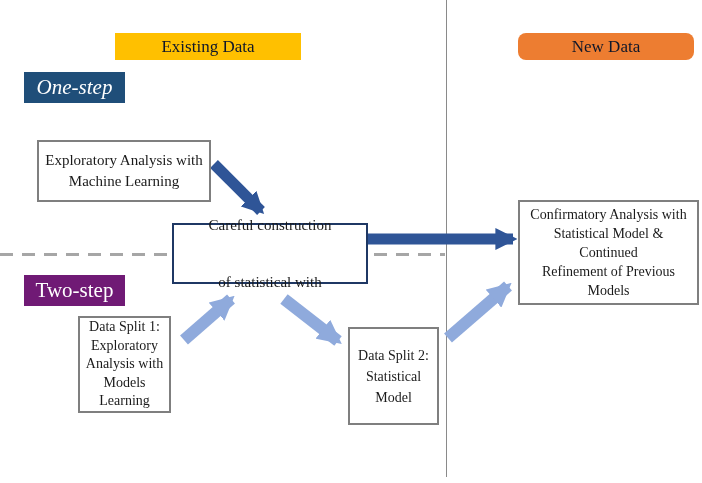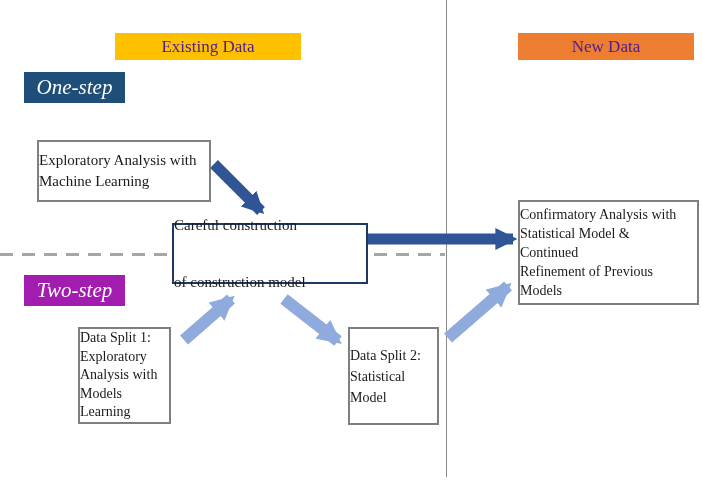--- a/index.html
+++ b/index.html
@@ -9,42 +9,42 @@
   }
   
   .vline{position:absolute;left:446px;top:0;width:1px;height:477px;background:#8a8a8a;}
   .dashline{
     position:absolute;left:0;top:253px;width:445px;height:3px;
     background:repeating-linear-gradient(90deg,#a6a6a6 0 13px,transparent 13px 22px);
   }
   
   .banner{
     position:absolute;height:27px;line-height:27px;text-align:center;
-    color:#4c1d95;font-size:17px;
+    color:#0f172a;font-size:17px;
   }
   .banner.existing{left:115px;top:33px;width:186px;background:#FFC000;}
-  .banner.newdata{left:518px;top:33px;width:176px;background:#ED7D31;}
+  .banner.newdata{left:518px;top:33px;width:176px;background:#ED7D31;border-radius:8px;}
   .steptag{
     position:absolute;left:24px;width:101px;height:31px;line-height:31px;
     text-align:center;color:#fff;font-size:21px;
   }
   .steptag.one{top:72px;background:#1F4E79;font-style:italic;}
-  .steptag.two{top:275px;background:#a21caf;font-style:italic;}
+  .steptag.two{top:275px;background:#701a75;}
   
   .arrows{position:absolute;left:0;top:0;width:702px;height:483px;pointer-events:none;}
   
   .box{
     position:absolute;background:#fff;border:2px solid #7F7F7F;
     display:flex;flex-direction:column;justify-content:center;
-    text-align:left;font-size:15px;line-height:21px;box-sizing:border-box;
+    text-align:center;font-size:15px;line-height:21px;box-sizing:border-box;
   }
   .box span{display:block;}
   .box.exploratory{left:37px;top:140px;width:174px;height:62px;}
   .box.careful{left:172px;top:223px;width:196px;height:61px;border-color:#1F3864;gap:36px;}
-  .box.ds1{left:78px;top:327px;width:93px;height:97px;font-size:14px;line-height:18.5px;}
+  .box.ds1{left:78px;top:316px;width:93px;height:97px;font-size:14px;line-height:18.5px;}
   .box.ds2{left:348px;top:327px;width:91px;height:98px;font-size:14px;line-height:21px;}
   .box.confirmatory{left:518px;top:200px;width:181px;height:105px;font-size:14px;line-height:19px;}
 </style>
 </head>
 <body>
 
 <div class="canvas">
 
   <div class="vline"></div>
   <div class="dashline"></div>
@@ -71,21 +71,21 @@
     <line x1="448" y1="338" x2="508" y2="286" stroke-width="12" stroke="#8FAADC" marker-end="url(#headLight)"></line>
   </svg>
 
   <div class="box exploratory">
     <span>Exploratory Analysis with</span>
     <span>Machine Learning</span>
   </div>
 
   <div class="box careful">
     <span>Careful construction</span>
-    <span>of construction model</span>
+    <span>of statistical with</span>
   </div>
 
   <div class="box ds1">
     <span>Data Split 1:</span>
     <span>Exploratory</span>
     <span>Analysis with</span>
     <span>Models</span>
     <span>Learning</span>
   </div>
 

